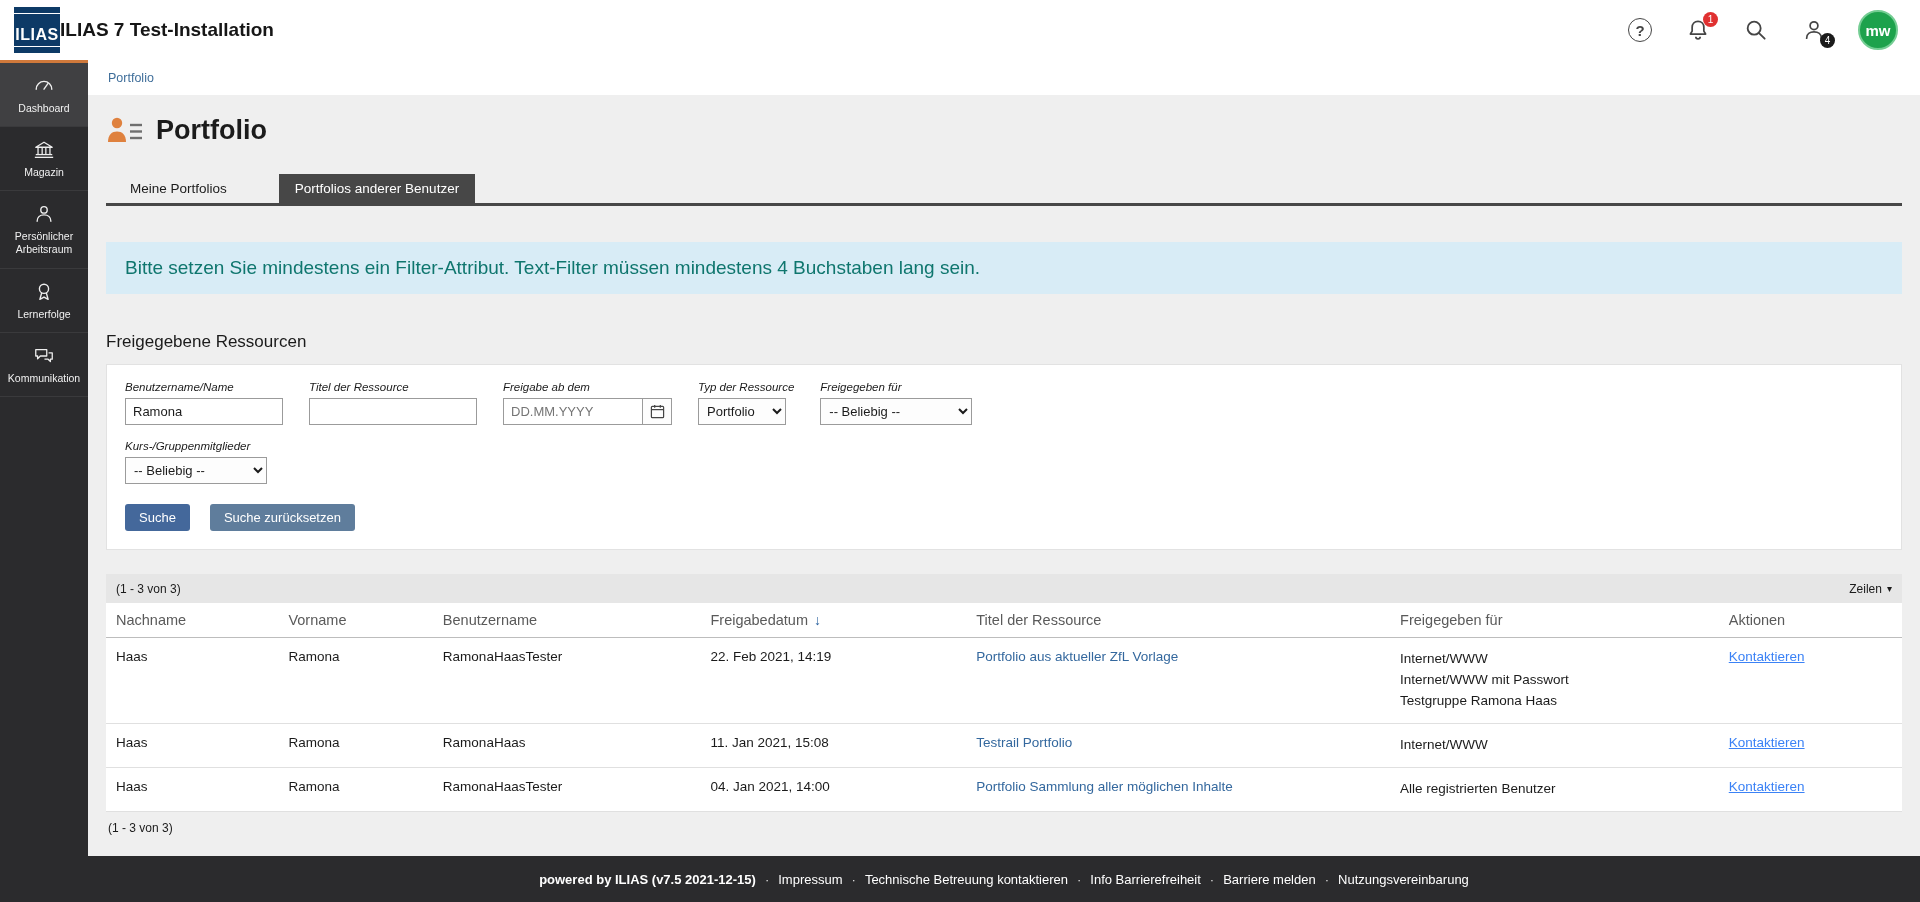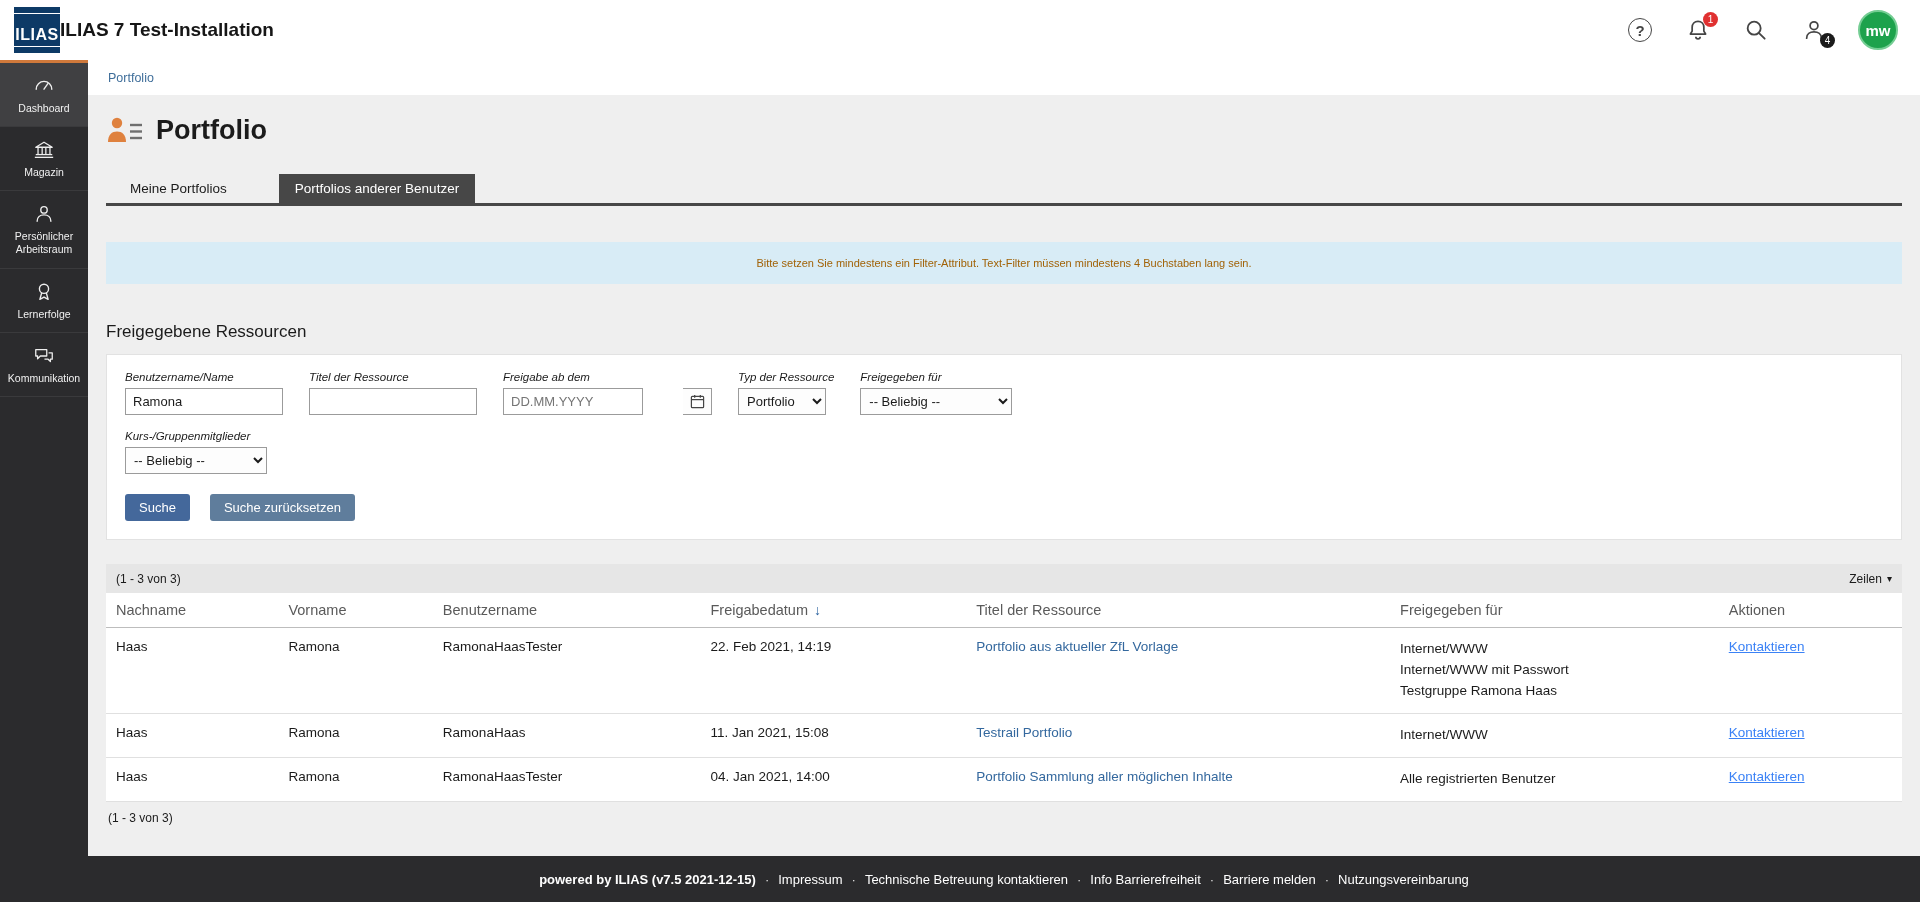--- a/index.html
+++ b/index.html
@@ -71,38 +71,38 @@
   .page-head { display: flex; align-items: center; gap: 12px; }
   .page-title { font-size: 27px; font-weight: 600; color: #1b1b1b; }
 
   
   .tabs { display: flex; margin-top: 28px; border-bottom: 3px solid #474747; padding-left: 8px; }
   .tab { padding: 7px 16px; font-size: 13.5px; color: #1b1b1b; cursor: pointer; white-space: nowrap; }
   .tab.active { background: #474747; color: #ffffff; margin-left: 36px; }
 
   
   .info-box {
-    margin-top: 36px; background: #d8ecf6; color: #a16207;
-    padding: 15px 19px; font-size: 11px; text-align: center;
+    margin-top: 36px; background: #d8ecf6; color: #0f766e;
+    padding: 15px 19px; font-size: 19px;
   }
 
   
   .section-title { margin-top: 38px; font-size: 17px; font-weight: 500; color: #1b1b1b; }
 
   
   .filter-panel { margin-top: 12px; background: #ffffff; border: 1px solid #e2e2e2; padding: 16px 18px 18px 18px; }
   .filter-row { display: flex; gap: 26px; align-items: flex-start; }
   .filter-row + .filter-row { margin-top: 15px; }
   .field-label { font-size: 11.5px; font-style: italic; color: #1b1b1b; display: block; margin-bottom: 5px; }
   .text-input {
     height: 27px; border: 1px solid #9b9b9b; padding: 0 7px; font-size: 13px;
     font-family: "Liberation Sans", sans-serif; background: #fff; color: #1b1b1b;
   }
   .w-user { width: 158px; } .w-titel { width: 168px; } .w-date { width: 140px; }
-  .date-group { display: flex; gap: 40px; }
+  .date-group { display: flex; }
   .cal-btn {
     width: 29px; height: 27px; border: 1px solid #9b9b9b; border-left: none;
     background: #fdfdfd; display: flex; align-items: center; justify-content: center; cursor: pointer;
   }
   select {
     height: 27px; border: 1px solid #9b9b9b; background: #fdfdfd; font-size: 13px;
     font-family: "Liberation Sans", sans-serif; padding: 0 4px; color: #1b1b1b;
   }
   .w-type { width: 88px; } .w-shared { width: 152px; } .w-members { width: 142px; }
   .btn-row { margin-top: 20px; display: flex; gap: 20px; }

